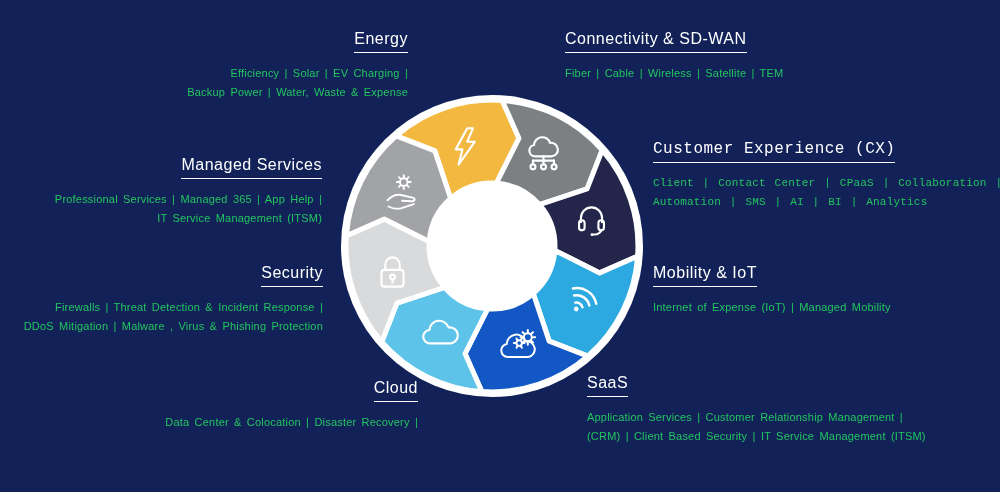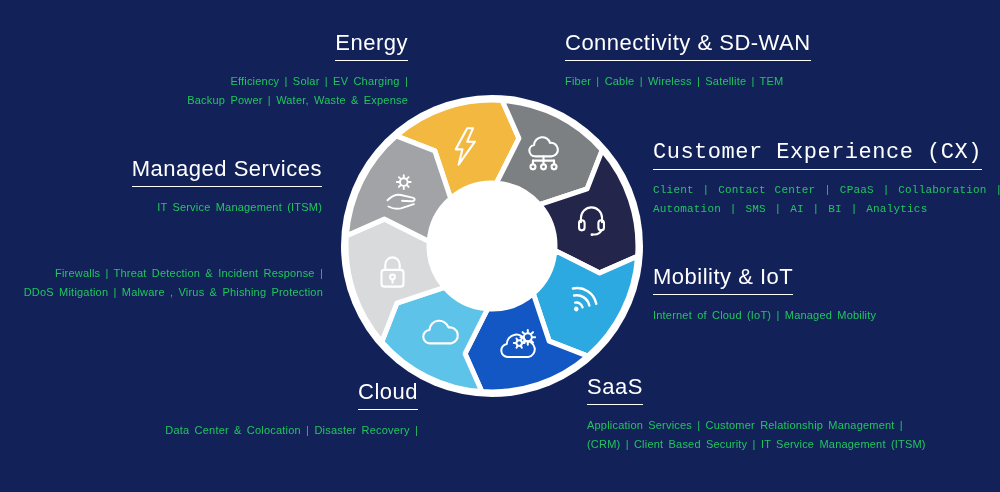--- a/index.html
+++ b/index.html
@@ -3,21 +3,21 @@
 <meta charset="utf-8">
 <style>
   html,body{margin:0;padding:0;}
   #stage{
     position:relative; width:1000px; height:492px; overflow:hidden;
     background:#122259;
     font-family:"Liberation Sans", sans-serif;
   }
   .sec{ position:absolute; color:#fff; }
   .sec-right{ text-align:right; }
-  .sec-title{ font-size:22px; letter-spacing:.5px; color:#FFFFFF; margin-bottom:11px; }
+  .sec-title{ font-size:16px; letter-spacing:.5px; color:#FFFFFF; margin-bottom:11px; }
   .sec-title span{
     display:inline-block; border-bottom:1.5px solid #fff; padding-bottom:4px;
   }
   .sec-line{
     font-size:11px; line-height:19px; color:#22c55e;
     letter-spacing:.2px; word-spacing:2px; white-space:nowrap;
   }
   
   .sec-energy      { top:30px;  right:592px; }
   .sec-connectivity{ top:30px;  left:565px; }
@@ -40,37 +40,39 @@
     <div class="sec-line">Backup Power | Water, Waste &amp; Expense</div>
   </div>
 
   <div class="sec sec-connectivity">
     <div class="sec-title"><span>Connectivity &amp; SD-WAN</span></div>
     <div class="sec-line">Fiber | Cable | Wireless | Satellite | TEM</div>
   </div>
 
   <div class="sec sec-right sec-managed">
     <div class="sec-title"><span>Managed Services</span></div>
+    <div class="sec-line">Professional Services | Managed 365 | App Help |</div>
     <div class="sec-line">IT Service Management (ITSM)</div>
   </div>
 
   <div class="sec sec-cx">
     <div class="sec-title"><span>Customer Experience (CX)</span></div>
     <div class="sec-line">Client | Contact Center | CPaaS | Collaboration |</div>
     <div class="sec-line">Automation | SMS | AI | BI | Analytics</div>
   </div>
 
   <div class="sec sec-right sec-security">
+    <div class="sec-title"><span>Security</span></div>
     <div class="sec-line">Firewalls | Threat Detection &amp; Incident Response |</div>
     <div class="sec-line">DDoS Mitigation | Malware , Virus &amp; Phishing Protection</div>
   </div>
 
   <div class="sec sec-mobility">
     <div class="sec-title"><span>Mobility &amp; IoT</span></div>
-    <div class="sec-line">Internet of Cloud (IoT) | Managed Mobility</div>
+    <div class="sec-line">Internet of Expense (IoT) | Managed Mobility</div>
   </div>
 
   <div class="sec sec-right sec-cloud">
     <div class="sec-title"><span>Cloud</span></div>
     <div class="sec-line">Data Center &amp; Colocation | Disaster Recovery |</div>
   </div>
 
   <div class="sec sec-saas">
     <div class="sec-title"><span>SaaS</span></div>
     <div class="sec-line">Application Services | Customer Relationship Management |</div>

